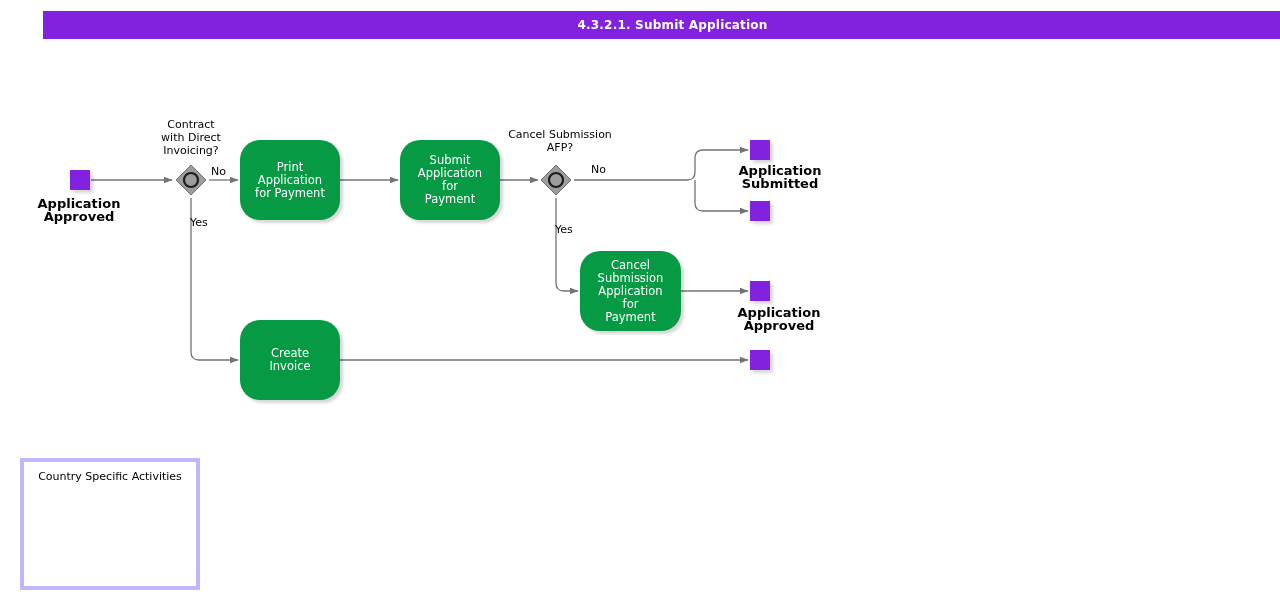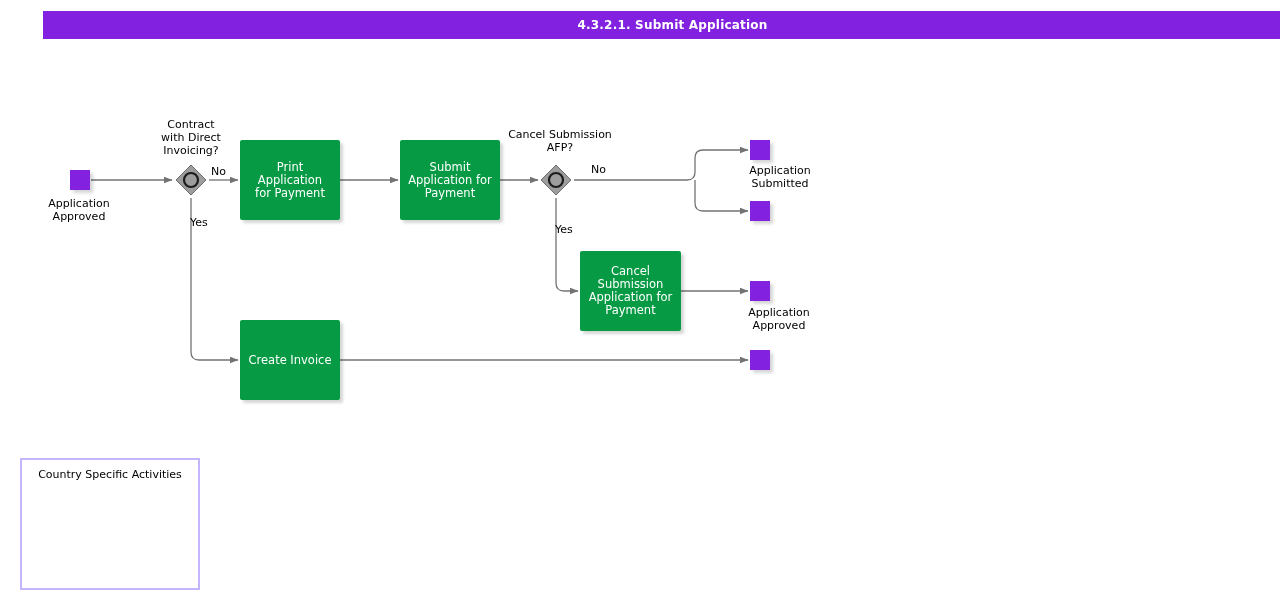--- a/index.html
+++ b/index.html
@@ -55,51 +55,52 @@
 
   
   .node {
     position: absolute;
     box-sizing: border-box;
   }
 
   
   .task {
     background: #069a44;
-    border-radius: 2px;
+    border-radius: 20px;
     color: #ffffff;
     display: flex;
     align-items: center;
     justify-content: center;
     text-align: center;
     font-size: 11.5px;
     line-height: 13px;
-    padding: 4px 6px;
+    padding: 4px 12px;
     box-shadow: 3px 3px 3px rgba(0,0,0,0.16);
   }
   .task .task-label {
     display: block;
     width: 100%;
     white-space: pre-line;
   }
 
   
   .event-square {
     width: 20px;
     height: 20px;
     background: #8222e0;
     box-shadow: 3px 3px 3px rgba(0,0,0,0.16);
   }
   .event-label {
     position: absolute;
     text-align: center;
-    font-size: 11px;
+    font-size: 13px;
     line-height: 13px;
     color: #000000;
     white-space: pre-line;
+    font-weight: bold;
   }
 
   
   .gateway {
     width: 32px;
     height: 32px;
   }
   .gateway-label {
     position: absolute;
     text-align: center;
@@ -118,21 +119,21 @@
     white-space: nowrap;
   }
 
   
   #legend-box {
     position: absolute;
     left: 20px;
     top: 458px;
     width: 180px;
     height: 132px;
-    border: 2px solid #c4b5fd;
+    border: 4px solid #c4b5fd;
     background: #ffffff;
     box-sizing: border-box;
   }
   #legend-box .legend-title {
     position: absolute;
     left: 0;
     top: 8px;
     width: 100%;
     text-align: center;
     font-size: 11px;

